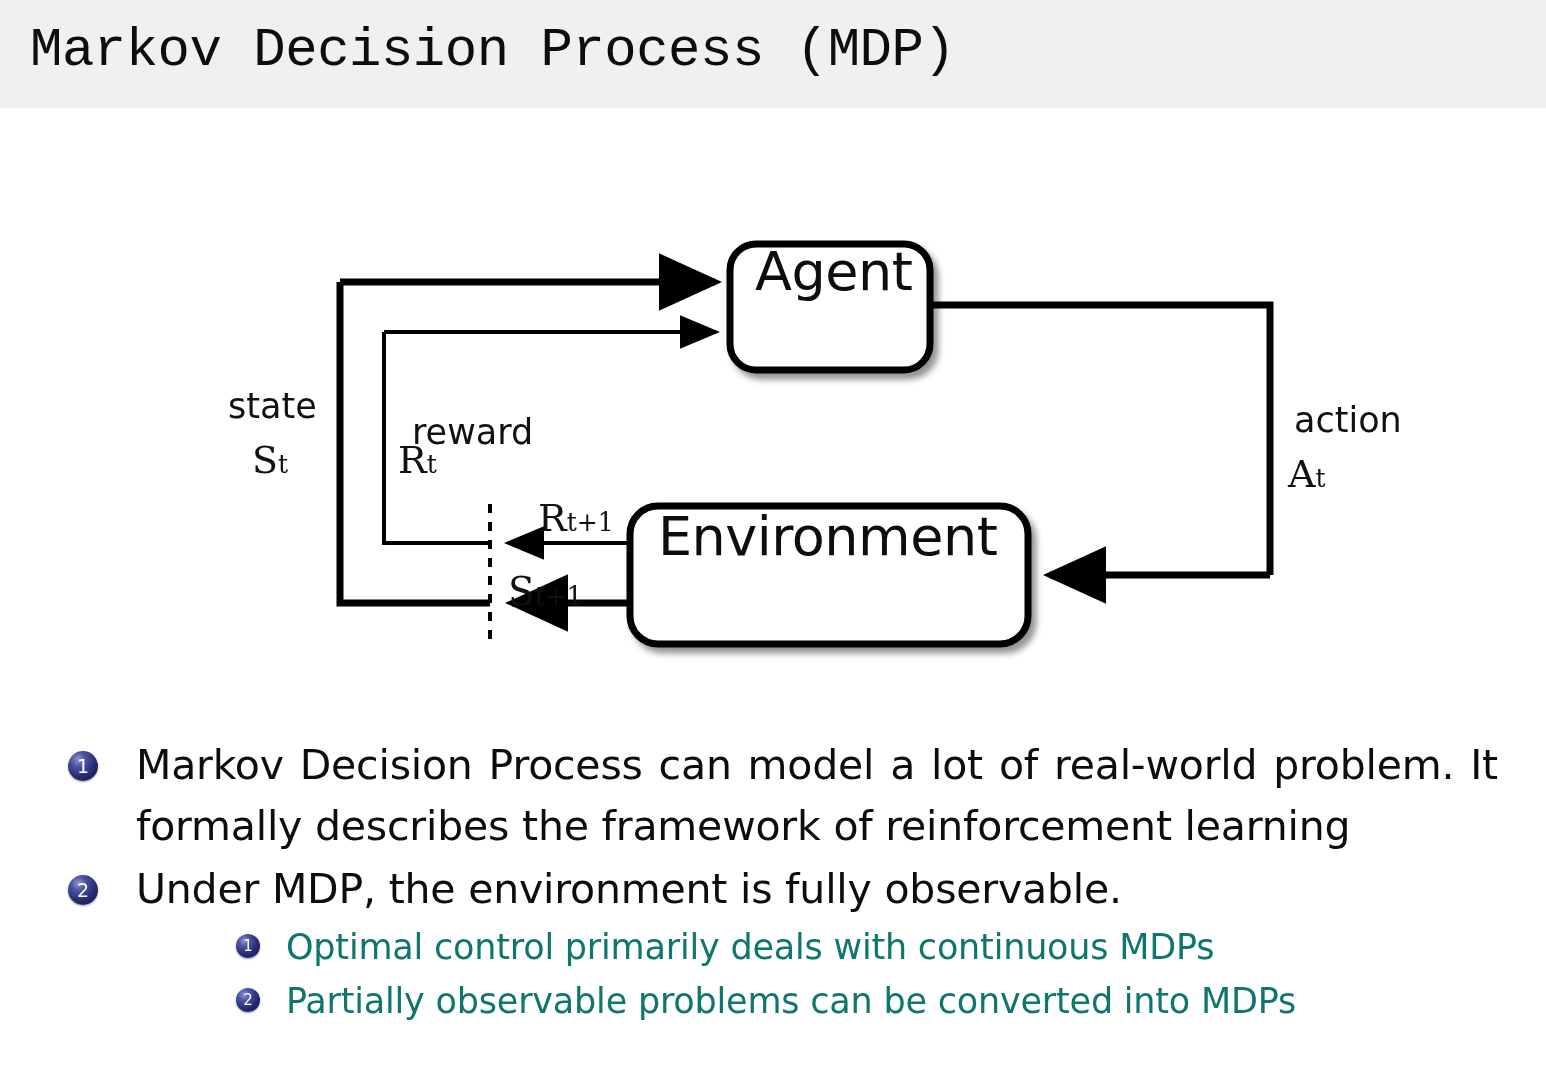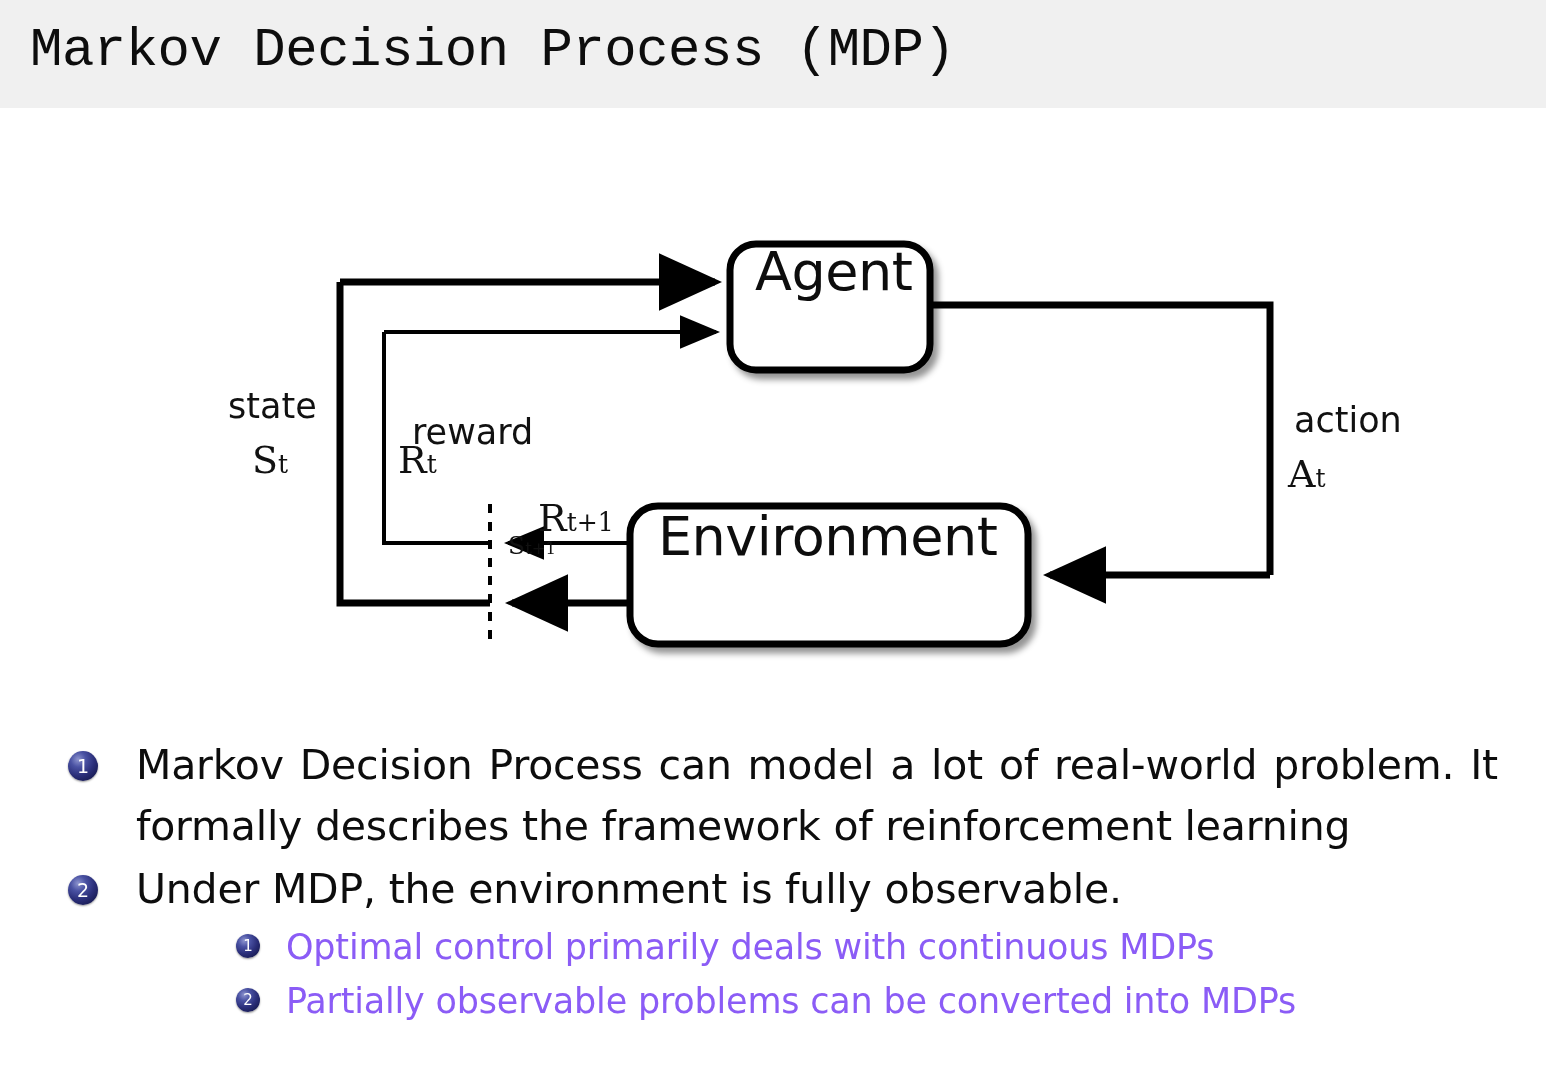--- a/index.html
+++ b/index.html
@@ -74,21 +74,21 @@
     letter-spacing: -0.5px;
   }
 
   .lbl-state     { left: 228px; top: 278px; font-size: 35px; }
   .lbl-state-m   { left: 252px; top: 330px; font-size: 38px; }
   .lbl-reward    { left: 412px; top: 278px; font-size: 35px; margin-top: 26px; }
   .lbl-reward-m  { left: 398px; top: 330px; font-size: 38px; }
   .lbl-action    { left: 1286px; top: 292px; font-size: 35px; margin-left: 8px; }
   .lbl-action-m  { left: 1288px; top: 344px; font-size: 38px; }
   .lbl-rt1       { left: 538px; top: 388px; font-size: 38px; }
-  .lbl-st1       { left: 508px; top: 423px; font-size: 25px; }
+  .lbl-st1       { left: 508px; top: 461px; font-size: 39px; }
 
   .sub { font-size: 0.66em; }
 
   .txt-agent       { left: 755px; top: 132px; }
   .txt-environment { left: 658px; top: 397px; }
 
   
   .content {
     position: absolute;
     left: 0;
@@ -162,21 +162,21 @@
   }
   ul.lvl2 > li {
     position: relative;
     padding-left: 50px;
     margin-bottom: 0px;
   }
   .subitem-text {
     font-family: "DejaVu Sans", "Liberation Sans", sans-serif;
     font-size: 35px;
     line-height: 54px;
-    color: #8b5cf6;
+    color: #0f766e;
     letter-spacing: -0.2px;
     white-space: nowrap;
   }
 </style>
 </head>
 <body>
 
 <div class="header-band"></div>
 <div class="slide-title">Markov Decision Process (MDP)</div>
 

